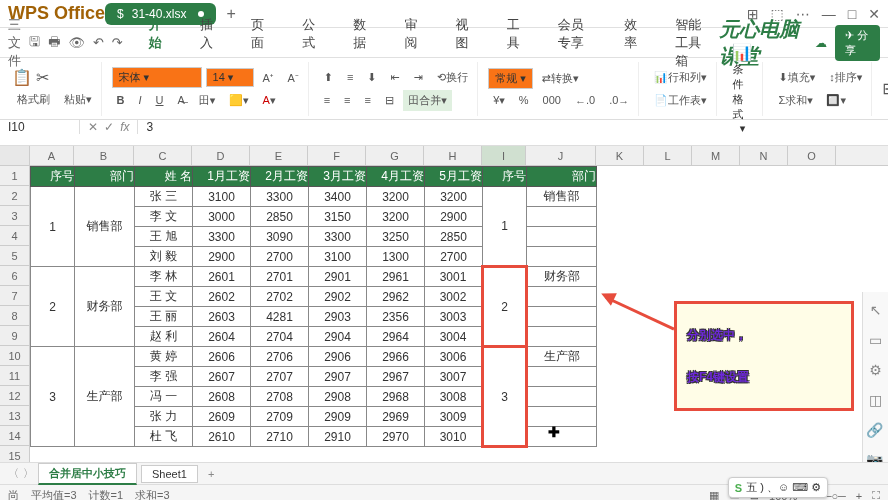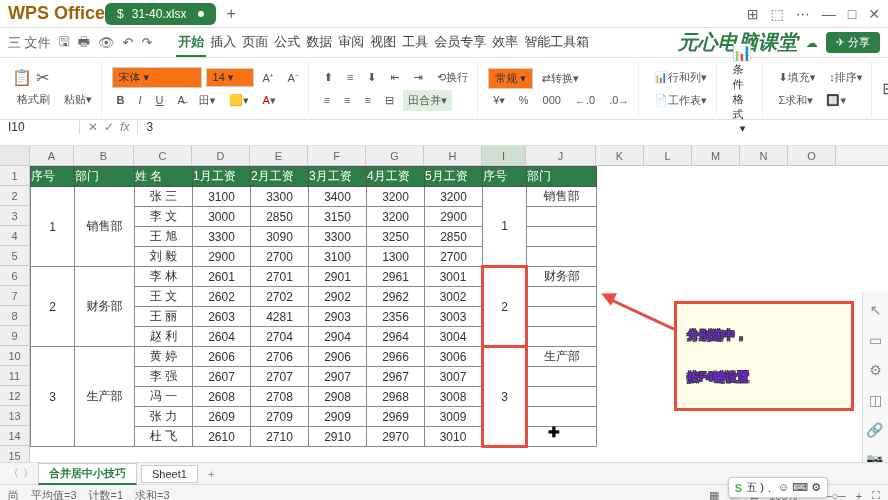--- a/index.html
+++ b/index.html
@@ -7,21 +7,21 @@
 .title-bar{height:28px;background:#fff;display:flex;align-items:center;padding:0 8px;border-bottom:1px solid #e0e0e0}
 .app-logo{color:#a16207;font-weight:bold;font-size:18px;margin-right:0}
 .file-tab{background:#2d7d46;color:#fff;padding:4px 12px;border-radius:6px;display:flex;align-items:center;gap:8px;font-size:12px}
 .file-tab .dot{width:6px;height:6px;border-radius:50%;background:#fff;display:inline-block;margin-left:4px}
 .add-tab{margin-left:10px;font-size:16px;color:#666;cursor:pointer}
 .title-right{margin-left:auto;display:flex;gap:12px;color:#666}
 .title-right span{font-size:14px;cursor:pointer}
 .menu-bar{height:30px;background:#fff;display:flex;align-items:center;padding:0 8px;gap:4px;border-bottom:1px solid #e0e0e0}
 .menu-left{display:flex;gap:8px;align-items:center;color:#666}
 .menu-left span{font-size:13px}
-.menu-tabs{display:flex;gap:2px;margin-left:20px}
+.menu-tabs{display:flex;gap:32px;margin-left:20px}
 .menu-tab{font-size:13px;color:#444;cursor:pointer;padding:4px 2px}
 .menu-tab.active{color:#2d7d46;border-bottom:2px solid #2d7d46;font-weight:bold}
 .menu-right{margin-left:auto;display:flex;gap:8px;align-items:center}
 .watermark{color:#2d7d46;font-size:20px;font-weight:bold;font-style:italic}
 .share-btn{background:#2d7d46;color:#fff;padding:3px 10px;border-radius:4px;font-size:11px}
 .ribbon{height:62px;background:#fff;display:flex;align-items:center;padding:4px 8px;gap:6px;border-bottom:1px solid #ddd}
 .rb-group{display:flex;flex-direction:column;gap:2px;padding:0 4px;border-right:1px solid #eee;height:54px;justify-content:center}
 .rb-row{display:flex;gap:4px;align-items:center}
 .rb-btn{padding:2px 4px;color:#555;font-size:11px;border:1px solid transparent;cursor:pointer;white-space:nowrap}
 .rb-sel{border:1px solid #ccc;padding:2px 6px;font-size:11px;background:#f97316}
@@ -34,21 +34,21 @@
 .grid-wrap{position:relative;height:316px;background:#fff;overflow:hidden}
 .col-headers{display:flex;height:20px;background:#f0f0f0;border-bottom:1px solid #ccc}
 .rc-corner{width:30px;border-right:1px solid #ccc;background:#e8e8e8}
 .ch{border-right:1px solid #ccc;text-align:center;font-size:11px;color:#666;line-height:20px;background:#efefef}
 .ch.sel{background:#d0e0d0}
 .grid-body{display:flex;height:296px}
 .row-headers{width:30px;background:#efefef;border-right:1px solid #ccc}
 .rh{height:20px;border-bottom:1px solid #ccc;text-align:center;font-size:11px;color:#666;line-height:20px}
 .cells{position:relative;flex:1}
 .data-table{position:absolute;left:0;top:0;border-collapse:collapse}
-.data-table th{background:#2d7d46;color:#fff;font-size:12px;font-weight:normal;border:1px solid #555;height:20px;text-align:left}
+.data-table th{background:#2d7d46;color:#fff;font-size:12px;font-weight:normal;border:1px solid #555;height:20px;text-align:right}
 .data-table td{border:1px solid #888;height:20px;font-size:12px;text-align:center;background:#fff}
 .wA{width:44px}.wB{width:60px}.wC{width:58px}.wD{width:58px}.wE{width:58px}.wF{width:58px}.wG{width:58px}.wH{width:58px}.wI{width:44px}.wJ{width:70px}
 .wK{width:48px}.wL{width:48px}.wM{width:48px}.wN{width:48px}.wO{width:48px}
 .red-box{border:3px solid #e74c3c !important}
 .callout{position:absolute;left:644px;top:135px;width:180px;height:110px;border:3px solid #e74c3c;background:#fffde7;padding:10px;display:flex;flex-direction:column;justify-content:space-around}
 .callout-text{font-size:12px;font-weight:bold;color:#6d28d9;text-shadow:1px 1px 0 #333,-1px -1px 0 #333,1px -1px 0 #333,-1px 1px 0 #333}
 .arrow{position:absolute;left:576px;top:130px;width:70px;height:50px}
 .arrow-line{position:absolute;width:75px;height:3px;background:#e74c3c;transform:rotate(25deg);transform-origin:left center;left:0;top:0}
 .arrow-head{position:absolute;left:-6px;top:-7px;width:0;height:0;border-right:14px solid #e74c3c;border-top:7px solid transparent;border-bottom:7px solid transparent}
 .cursor-plus{position:absolute;left:518px;top:258px;font-size:14px;font-weight:bold;color:#000}

